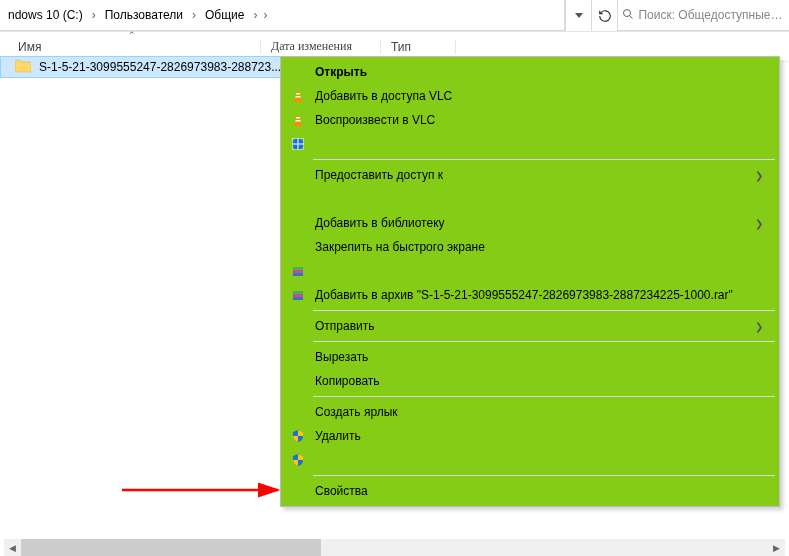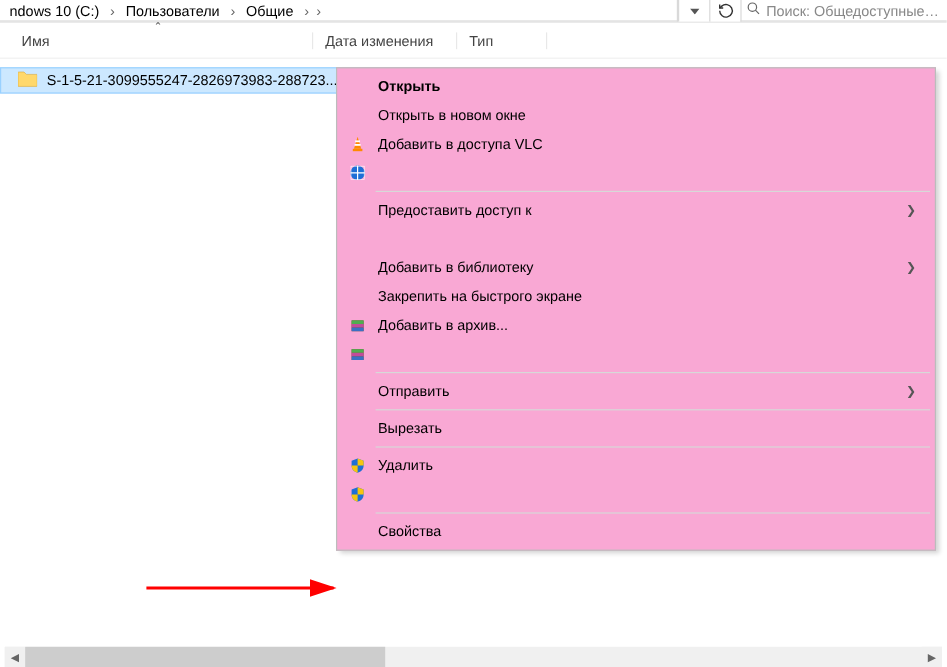--- a/index.html
+++ b/index.html
@@ -1,45 +1,45 @@
 <!DOCTYPE html>
 <html><head>
 <meta charset="utf-8">
 <style>
   * { box-sizing: border-box; font-family: "Segoe UI", Tahoma, sans-serif; }
   body { margin: 0; width: 789px; height: 556px; background: #fff; overflow: hidden; font-size: 12px; position: relative; }
 
   
-  .addr-row { display: flex; align-items: stretch; height: 19px; border-bottom: 1px solid #e5e5e5; }
+  .addr-row { display: flex; align-items: stretch; height: 32px; border-bottom: 1px solid #e5e5e5; }
   .addr-bar { flex: 1; display: flex; align-items: center; padding-left: 2px; border: 1px solid #d9d9d9; border-top: none; border-left: none; }
   .crumb { padding: 0 6px; color: #000; white-space: nowrap; }
   .crumb-sep { width: 10px; text-align: center; color: #666; }
   .addr-actions { display: flex; align-items: center; }
   .addr-btn { width: 26px; height: 100%; display: flex; align-items: center; justify-content: center; color: #555; border-left: 1px solid #d9d9d9; }
   .search-box { width: 172px; height: 100%; border: 1px solid #d9d9d9; border-top: none; border-right: none; display: flex; align-items: center; padding: 0 4px; color: #888; }
   .search-box .icon { width: 14px; margin-right: 4px; color: #666; }
   .search-box span.ph { white-space: nowrap; overflow: hidden; text-overflow: ellipsis; }
 
   
   .cols { display: flex; height: 30px; align-items: center; border-bottom: 1px solid #f0f0f0; padding-left: 18px; }
   .col-name { width: 242px; color: #444; position: relative; }
-  .col-date { width: 120px; color: #444; border-left: 1px solid #e8e8e8; padding-left: 10px; }
+  .col-date { width: 120px; color: #444; border-left: 1px solid #e8e8e8; padding-left: 10px; font-family: Liberation Serif, serif; }
   .col-type { width: 76px; color: #444; border-left: 1px solid #e8e8e8; border-right: 1px solid #e8e8e8; padding-left: 10px; }
   .sort-caret { position: absolute; top: -10px; left: 110px; font-size: 9px; color: #666; }
 
   
   .filelist { position: absolute; top: 56px; left: 0; right: 0; }
   .file-row { display: flex; align-items: center; height: 22px; padding-left: 14px; width: 358px; }
   .file-row.selected { background: #cce8ff; border: 1px solid #99d1ff; }
   .folder-icon { width: 18px; height: 16px; margin-right: 6px; }
   .folder-icon svg { display: block; }
   .file-name { color: #000; white-space: nowrap; overflow: hidden; text-overflow: ellipsis; flex: 1; }
 
   
-  .ctx { position: absolute; top: 56px; left: 280px; width: 500px; background: #f9a8d4; border: 1px solid #bcbcbc; box-shadow: 3px 3px 4px rgba(0,0,0,0.18); padding: 3px 2px; }
+  .ctx { position: absolute; top: 56px; left: 280px; width: 500px; background: #84cc16; border: 1px solid #bcbcbc; box-shadow: 3px 3px 4px rgba(0,0,0,0.18); padding: 3px 2px; }
   .ctx-item { display: flex; align-items: center; height: 24px; padding: 0 8px 0 4px; }
   .ctx-icon { width: 22px; height: 18px; display: flex; align-items: center; justify-content: center; }
   .ctx-label { flex: 1; padding-left: 6px; color: #000; white-space: nowrap; }
   .ctx-label.bold { font-weight: 600; }
   .ctx-sub { width: 14px; color: #555; font-size: 10px; }
   .ctx-sep { height: 1px; margin: 3px 2px 3px 30px; background: #d8d8d8; }
 
   
   .arrow { position: absolute; top: 480px; left: 120px; pointer-events: none; }
 
@@ -105,37 +105,44 @@
     <span class="file-name">S-1-5-21-3099555247-2826973983-288723...</span>
   </div>
 </div>
 
 <div class="ctx">
   <div class="ctx-item">
     <span class="ctx-icon"></span>
     <span class="ctx-label bold">Открыть</span>
   </div>
   <div class="ctx-item">
-    <span class="ctx-icon"></span>
-    <span class="ctx-label">Открыть в новом окне</span>
-  </div>
-  <div class="ctx-item">
     <span class="ctx-icon">
       <svg width="14" height="14" viewBox="0 0 14 14">
           <path d="M7 1 L10 11 L4 11 Z" fill="#ff8a00"></path>
           <rect x="3" y="11" width="8" height="2" fill="#ff8a00"></rect>
           <rect x="5" y="4" width="4" height="1.5" fill="#fff"></rect>
           <rect x="4.5" y="7" width="5" height="1.5" fill="#fff"></rect>
         </svg>
     </span>
     <span class="ctx-label">Добавить в доступа VLC</span>
   </div>
   <div class="ctx-item">
     <span class="ctx-icon">
       <svg width="14" height="14" viewBox="0 0 14 14">
+          <path d="M7 1 L10 11 L4 11 Z" fill="#ff8a00"></path>
+          <rect x="3" y="11" width="8" height="2" fill="#ff8a00"></rect>
+          <rect x="5" y="4" width="4" height="1.5" fill="#fff"></rect>
+          <rect x="4.5" y="7" width="5" height="1.5" fill="#fff"></rect>
+        </svg>
+    </span>
+    <span class="ctx-label">Воспроизвести в VLC</span>
+  </div>
+  <div class="ctx-item">
+    <span class="ctx-icon">
+      <svg width="14" height="14" viewBox="0 0 14 14">
           <circle cx="7" cy="7" r="6" fill="#1e6fd6"></circle>
           <path d="M7 1 L7 13 M1 7 L13 7" stroke="#fff" stroke-width="1"></path>
           <rect x="1.5" y="1.5" width="11" height="11" fill="none" stroke="#fff" stroke-width="0.5"></rect>
         </svg>
     </span>
   </div>
   <div class="ctx-sep"></div>
   <div class="ctx-item">
     <span class="ctx-icon"></span>
     <span class="ctx-label">Предоставить доступ к</span>
@@ -155,44 +162,52 @@
   </div>
   <div class="ctx-item">
     <span class="ctx-icon">
       <svg width="14" height="14" viewBox="0 0 14 14">
           <rect x="2" y="3" width="10" height="9" fill="#7a4a2a"></rect>
           <rect x="2" y="3" width="10" height="3" fill="#4fae4f"></rect>
           <rect x="2" y="6" width="10" height="3" fill="#c24b9a"></rect>
           <rect x="2" y="9" width="10" height="3" fill="#3a6fc4"></rect>
         </svg>
     </span>
-    <span class="ctx-label">Добавить в архив...</span>
   </div>
   <div class="ctx-item">
     <span class="ctx-icon">
       <svg width="14" height="14" viewBox="0 0 14 14">
           <rect x="2" y="3" width="10" height="9" fill="#7a4a2a"></rect>
           <rect x="2" y="3" width="10" height="3" fill="#4fae4f"></rect>
           <rect x="2" y="6" width="10" height="3" fill="#c24b9a"></rect>
           <rect x="2" y="9" width="10" height="3" fill="#3a6fc4"></rect>
         </svg>
     </span>
+    <span class="ctx-label">Добавить в архив "S-1-5-21-3099555247-2826973983-2887234225-1000.rar"</span>
   </div>
   <div class="ctx-sep"></div>
   <div class="ctx-item">
     <span class="ctx-icon"></span>
     <span class="ctx-label">Отправить</span>
     <span class="ctx-sub">❯</span>
   </div>
   <div class="ctx-sep"></div>
   <div class="ctx-item">
     <span class="ctx-icon"></span>
     <span class="ctx-label">Вырезать</span>
   </div>
-  <div class="ctx-sep"></div>
+  <div class="ctx-item">
+    <span class="ctx-icon"></span>
+    <span class="ctx-label">Копировать</span>
+  </div>
+  <div class="ctx-sep"></div>
+  <div class="ctx-item">
+    <span class="ctx-icon"></span>
+    <span class="ctx-label">Создать ярлык</span>
+  </div>
   <div class="ctx-item">
     <span class="ctx-icon">
       <svg width="14" height="14" viewBox="0 0 14 14">
           <path d="M7 1 L12 3 L12 7 C12 10 10 12.5 7 13 C4 12.5 2 10 2 7 L2 3 Z" fill="#1e6fd6"></path>
           <path d="M7 1 L12 3 L12 7 L7 7 Z" fill="#f6c50f"></path>
           <path d="M7 7 L7 13 C4 12.5 2 10 2 7 Z" fill="#f6c50f"></path>
         </svg>
     </span>
     <span class="ctx-label">Удалить</span>
   </div>

